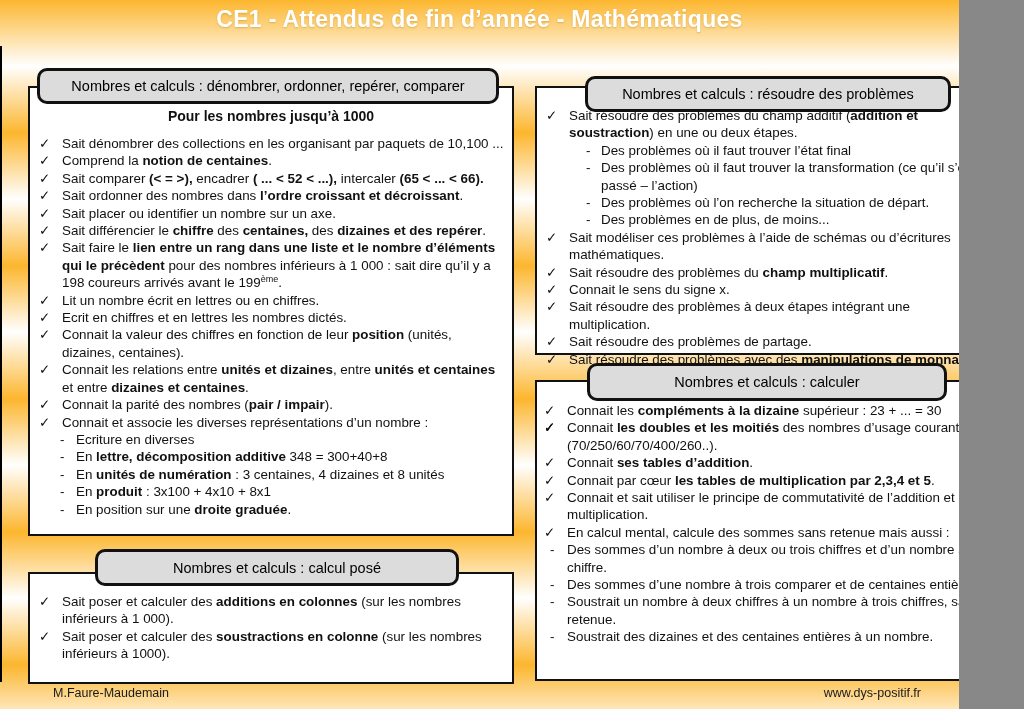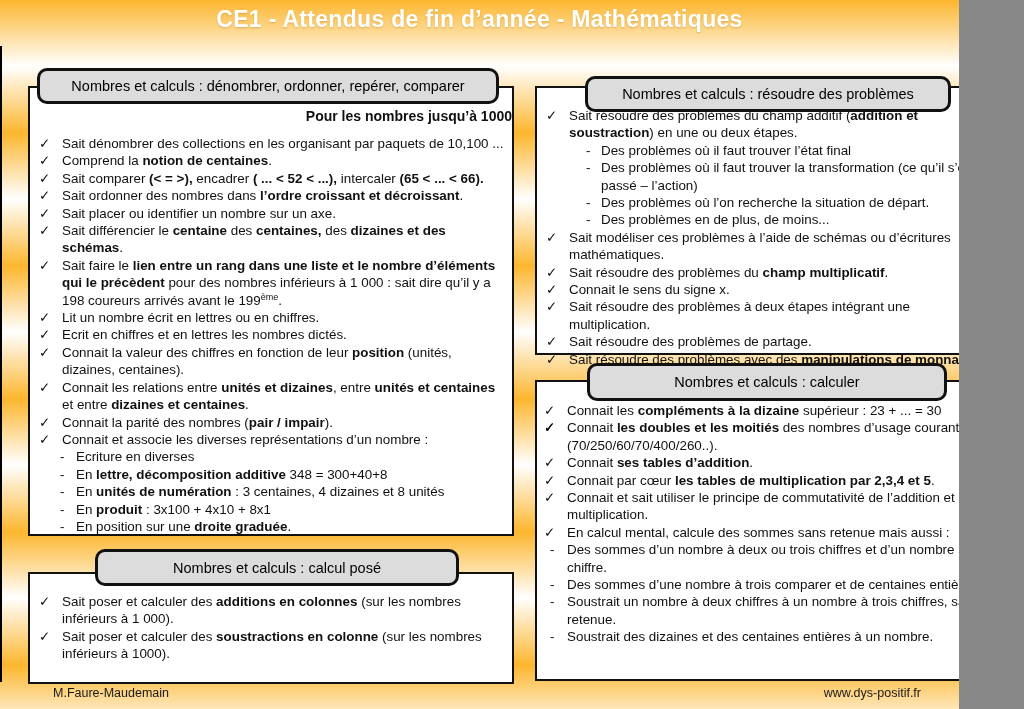--- a/index.html
+++ b/index.html
@@ -21,21 +21,21 @@
     font-weight:normal;font-size:14.5px;white-space:nowrap;color:#000;
   }
   #box-denombrer{left:28px;top:86px;width:482px;height:446px;}
   #tab-denombrer{left:37px;top:68px;width:456px;height:30px;}
   #box-pose{left:28px;top:572px;width:482px;height:108px;}
   #tab-pose{left:95px;top:549px;width:358px;height:31px;}
   #box-resoudre{left:535px;top:86px;width:461px;height:265px;}
   #tab-resoudre{left:585px;top:76px;width:360px;height:30px;}
   #box-calculer{left:535px;top:380px;width:461px;height:297px;}
   #tab-calculer{left:587px;top:363px;width:354px;height:32px;}
-  .subtitle{text-align:right;font-weight:bold;font-size:14px;margin-top:20px;}
+  .subtitle{text-align:center;font-weight:bold;font-size:14px;margin-top:20px;}
   ul.items{list-style:none;margin:0;padding:0 8px 0 0;font-size:13.4px;line-height:17.4px;}
   #box-denombrer ul.items{margin-top:11px;}
   #box-pose ul.items{margin-top:19px;}
   #box-resoudre ul.items{margin-top:19px;}
   #box-calculer ul.items{margin-top:20px;}
   li{position:relative;}
   li .marker{position:absolute;top:0;}
   li.check{padding-left:32px;}
   li.check .marker{left:9px;}
   li.dash{padding-left:46px;}
@@ -62,21 +62,21 @@
 
   <div class="tab" id="tab-denombrer">Nombres et calculs : dénombrer, ordonner, repérer, comparer</div>
   <div class="box" id="box-denombrer">
     <div class="subtitle">Pour les nombres jusqu’à 1000</div>
     <ul class="items">
         <li class="check"><span class="marker">✓</span><span class="txt">Sait dénombrer des collections en les organisant par paquets de 10,100 ...</span></li>
         <li class="check"><span class="marker">✓</span><span class="txt">Comprend la <b>notion de centaines</b>.</span></li>
         <li class="check"><span class="marker">✓</span><span class="txt">Sait comparer <b>(&lt; = &gt;),</b> encadrer <b>( ... &lt; 52 &lt; ...),</b> intercaler <b>(65 &lt; ... &lt; 66).</b></span></li>
         <li class="check"><span class="marker">✓</span><span class="txt">Sait ordonner des nombres dans <b>l’ordre croissant et décroissant</b>.</span></li>
         <li class="check"><span class="marker">✓</span><span class="txt">Sait placer ou identifier un nombre sur un axe.</span></li>
-        <li class="check"><span class="marker">✓</span><span class="txt">Sait différencier le <b>centaine</b> des <b>centaines,</b> des <b>dizaines et des schémas</b>.</span></li>
+        <li class="check"><span class="marker">✓</span><span class="txt">Sait différencier le <b>chiffre</b> des <b>centaines,</b> des <b>dizaines et des repérer</b>.</span></li>
         <li class="check"><span class="marker">✓</span><span class="txt">Sait faire le <b>lien entre un rang dans une liste et le nombre d’éléments qui le précèdent</b> pour des nombres inférieurs à 1 000 : sait dire qu’il y a 198 coureurs arrivés avant le 199<sup>ème</sup>.</span></li>
         <li class="check"><span class="marker">✓</span><span class="txt">Lit un nombre écrit en lettres ou en chiffres.</span></li>
         <li class="check"><span class="marker">✓</span><span class="txt">Ecrit en chiffres et en lettres les nombres dictés.</span></li>
         <li class="check"><span class="marker">✓</span><span class="txt">Connait la valeur des chiffres en fonction de leur <b>position</b> (unités, dizaines, centaines).</span></li>
         <li class="check"><span class="marker">✓</span><span class="txt">Connait les relations entre <b>unités et dizaines</b>, entre <b>unités et centaines</b> et entre <b>dizaines et centaines</b>.</span></li>
         <li class="check"><span class="marker">✓</span><span class="txt">Connait la parité des nombres (<b>pair / impair</b>).</span></li>
         <li class="check"><span class="marker">✓</span><span class="txt">Connait et associe les diverses représentations d’un nombre :</span></li>
         <li class="dash"><span class="marker">-</span><span class="txt">Ecriture en diverses</span></li>
         <li class="dash"><span class="marker">-</span><span class="txt">En <b>lettre, décomposition additive</b> 348 = 300+40+8</span></li>
         <li class="dash"><span class="marker">-</span><span class="txt">En <b>unités de numération</b> : 3 centaines, 4 dizaines et 8 unités</span></li>

